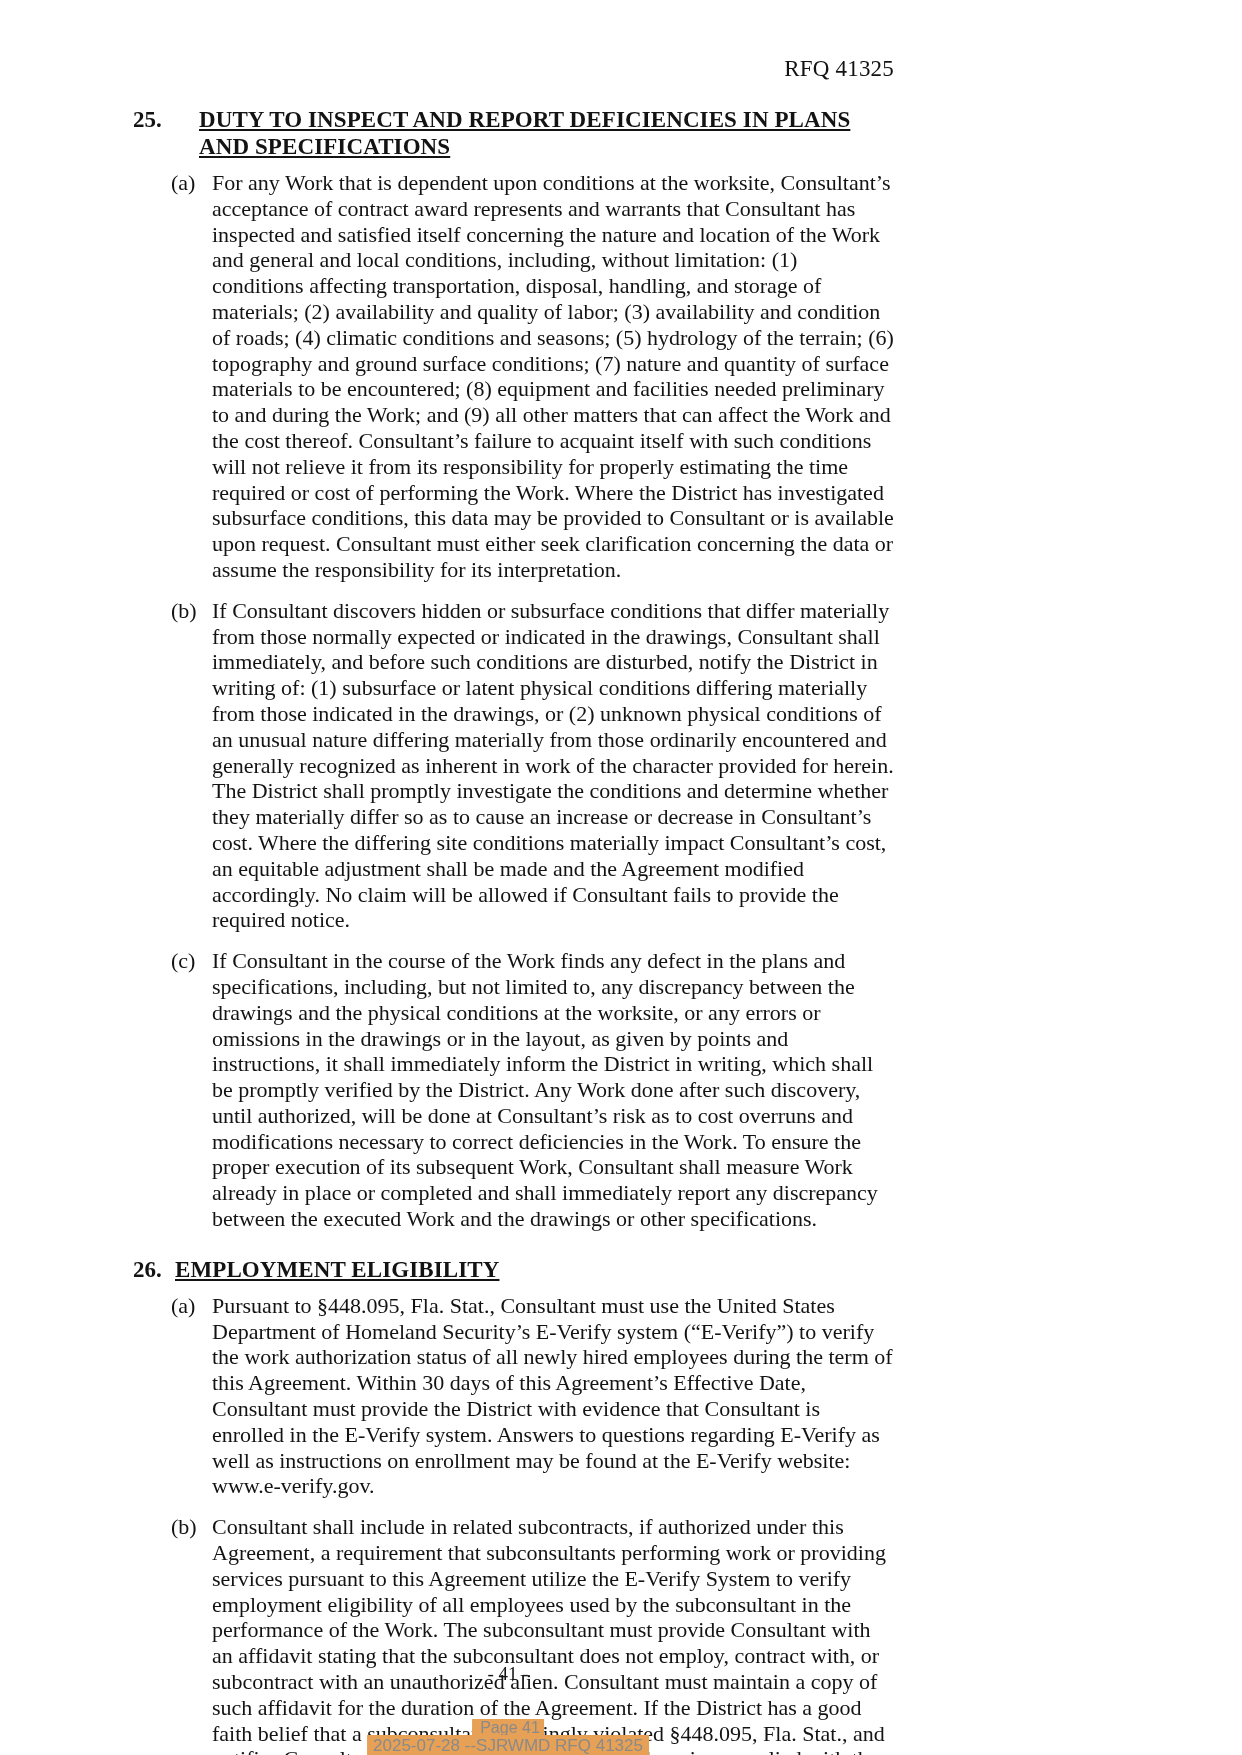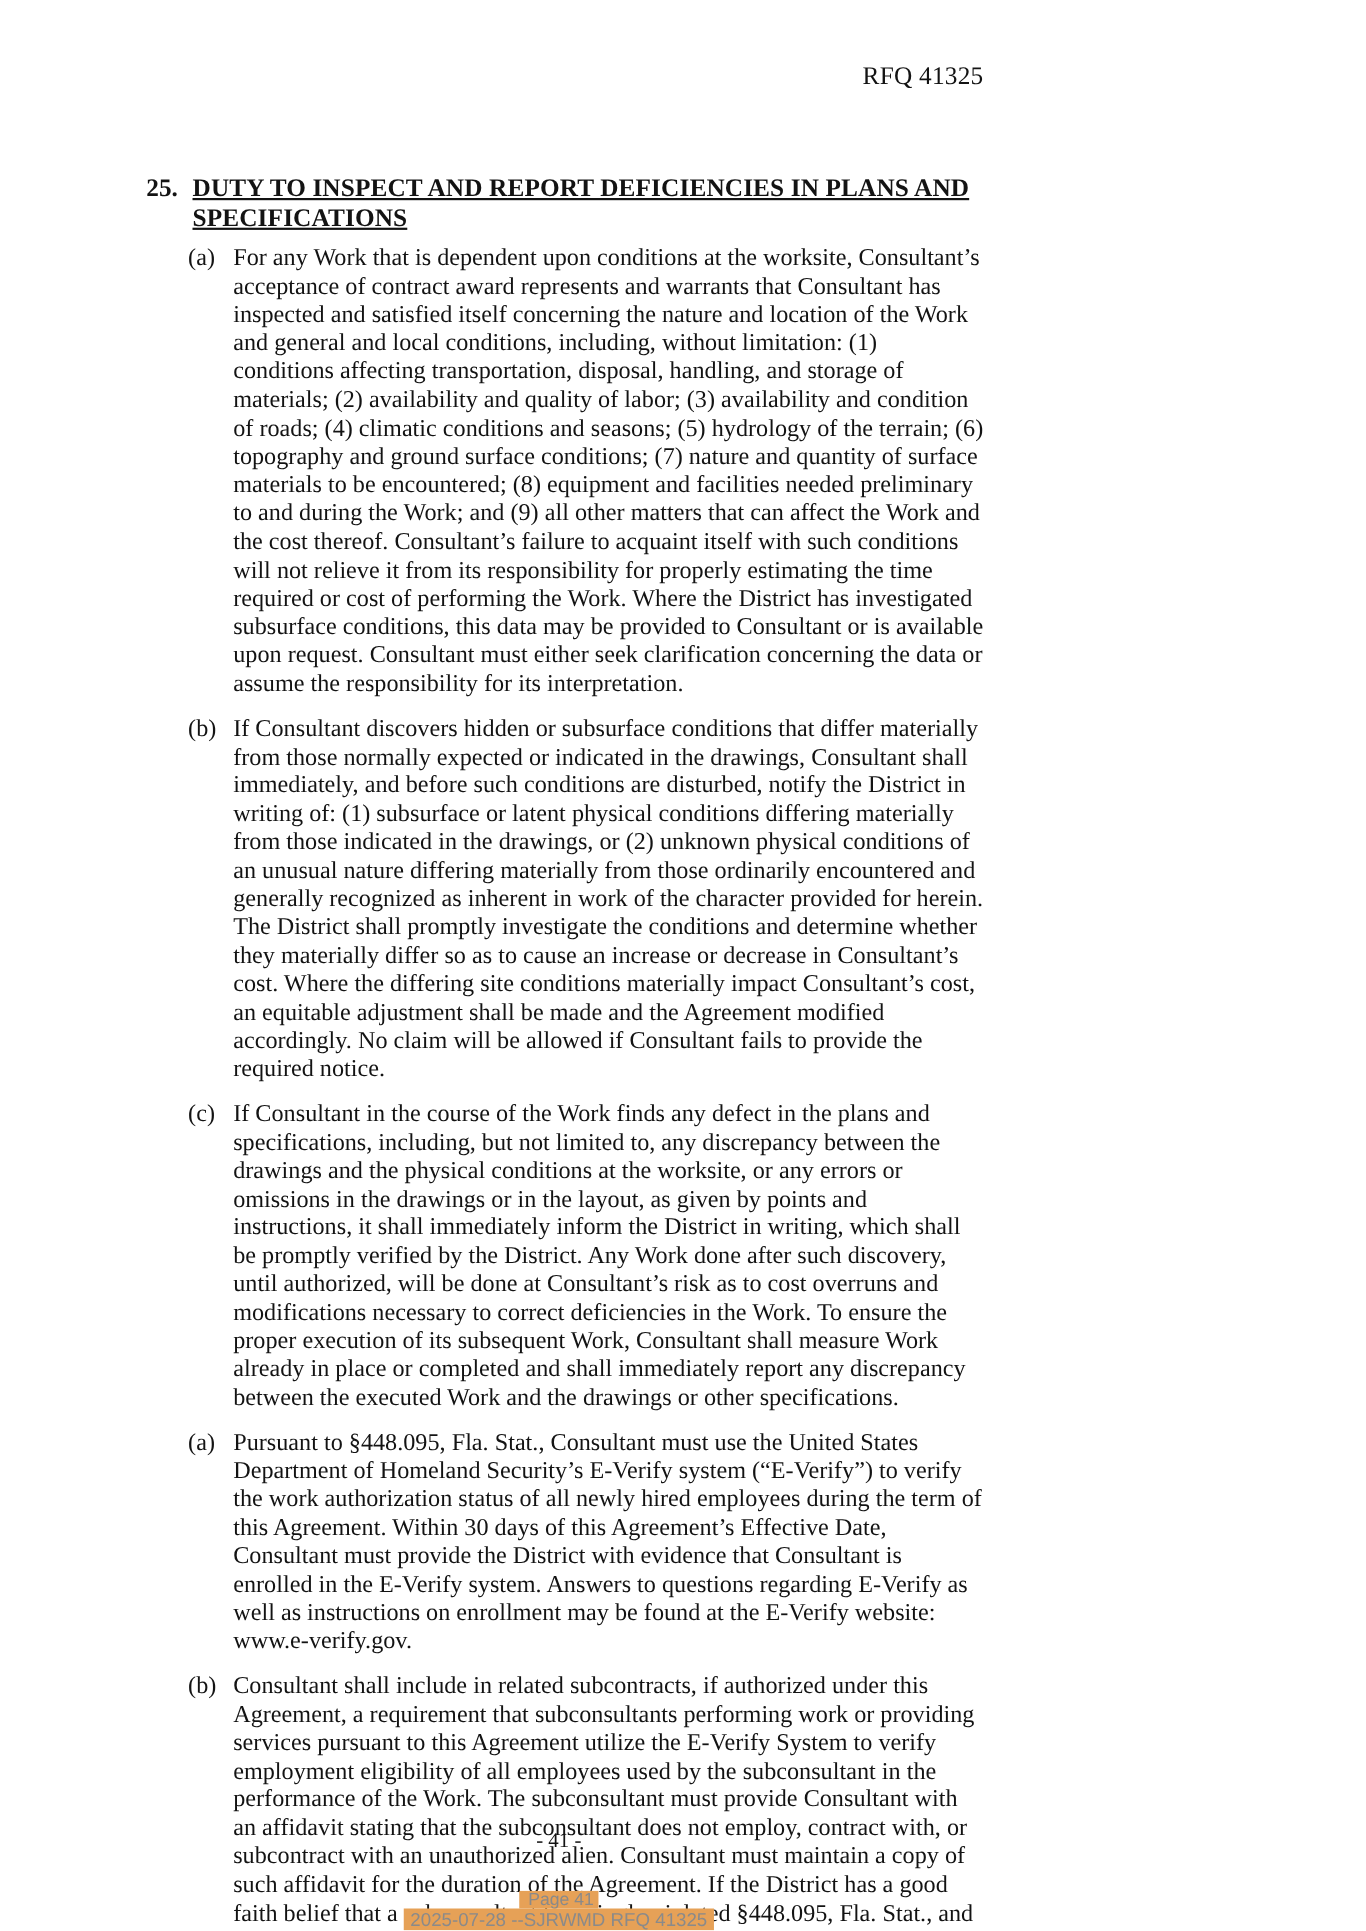--- a/index.html
+++ b/index.html
@@ -23,21 +23,21 @@
   }
   .section { margin: 0; }
   .heading {
     display: flex;
     font-weight: bold;
     font-size: 23px;
     line-height: 27px;
     margin-top: 24px;
     margin-bottom: 10px;
   }
-  .heading.first { margin-top: 75px; }
+  .heading.first { margin-top: 24px; gap: 24px; }
   .hnum { flex: none; width: 42px; }
   .htitle { flex: 1; letter-spacing: 0.1px; text-decoration: underline; }
   .para {
     display: flex;
     margin: 0 0 15px 38px;
     font-size: 22px;
     line-height: 25.8px;
   }
   .plabel { flex: none; width: 41px; }
   .ptext { flex: 1; text-align: left; }
@@ -96,20 +96,24 @@
         <span class="plabel">(b)</span>
         <div class="ptext">If Consultant discovers hidden or subsurface conditions that differ materially from those normally expected or indicated in the drawings, Consultant shall immediately, and before such conditions are disturbed, notify the District in writing of: (1) subsurface or latent physical conditions differing materially from those indicated in the drawings, or (2) unknown physical conditions of an unusual nature differing materially from those ordinarily encountered and generally recognized as inherent in work of the character provided for herein. The District shall promptly investigate the conditions and determine whether they materially differ so as to cause an increase or decrease in Consultant’s cost. Where the differing site conditions materially impact Consultant’s cost, an equitable adjustment shall be made and the Agreement modified accordingly. No claim will be allowed if Consultant fails to provide the required notice.</div>
       </div>
       <div class="para">
         <span class="plabel">(c)</span>
         <div class="ptext">If Consultant in the course of the Work finds any defect in the plans and specifications, including, but not limited to, any discrepancy between the drawings and the physical conditions at the worksite, or any errors or omissions in the drawings or in the layout, as given by points and instructions, it shall immediately inform the District in writing, which shall be promptly verified by the District. Any Work done after such discovery, until authorized, will be done at Consultant’s risk as to cost overruns and modifications necessary to correct deficiencies in the Work. To ensure the proper execution of its subsequent Work, Consultant shall measure Work already in place or completed and shall immediately report any discrepancy between the executed Work and the drawings or other specifications.</div>
       </div>
     </div>
 
     <div class="section">
+      <div class="heading">
+        <span class="hnum">26.</span>
+        <span class="htitle">EMPLOYMENT ELIGIBILITY</span>
+      </div>
       <div class="para">
         <span class="plabel">(a)</span>
         <div class="ptext"><span>Pursuant to §448.095, Fla. Stat., Consultant must use the United States Department of Homeland Security’s E-Verify system (“E-Verify”) to verify the work authorization status of all newly hired employees during the term of this Agreement. Within 30 days of this Agreement’s Effective Date, Consultant must provide the District with evidence that Consultant is enrolled in the E-Verify system. Answers to questions regarding E-Verify as well as instructions on enrollment may be found at the E-Verify website: </span><a class="link">www.e-verify.gov.</a></div>
       </div>
       <div class="para">
         <span class="plabel">(b)</span>
         <div class="ptext">Consultant shall include in related subcontracts, if authorized under this Agreement, a requirement that subconsultants performing work or providing services pursuant to this Agreement utilize the E-Verify System to verify employment eligibility of all employees used by the subconsultant in the performance of the Work. The subconsultant must provide Consultant with an affidavit stating that the subconsultant does not employ, contract with, or subcontract with an unauthorized alien. Consultant must maintain a copy of such affidavit for the duration of the Agreement. If the District has a good faith belief that a subconsultant knowingly violated §448.095, Fla. Stat., and notifies Consultant of such, but Consultant has otherwise complied with the statute, then Consultant shall immediately terminate the contract with the subconsultant.</div>
       </div>
     </div>
 

